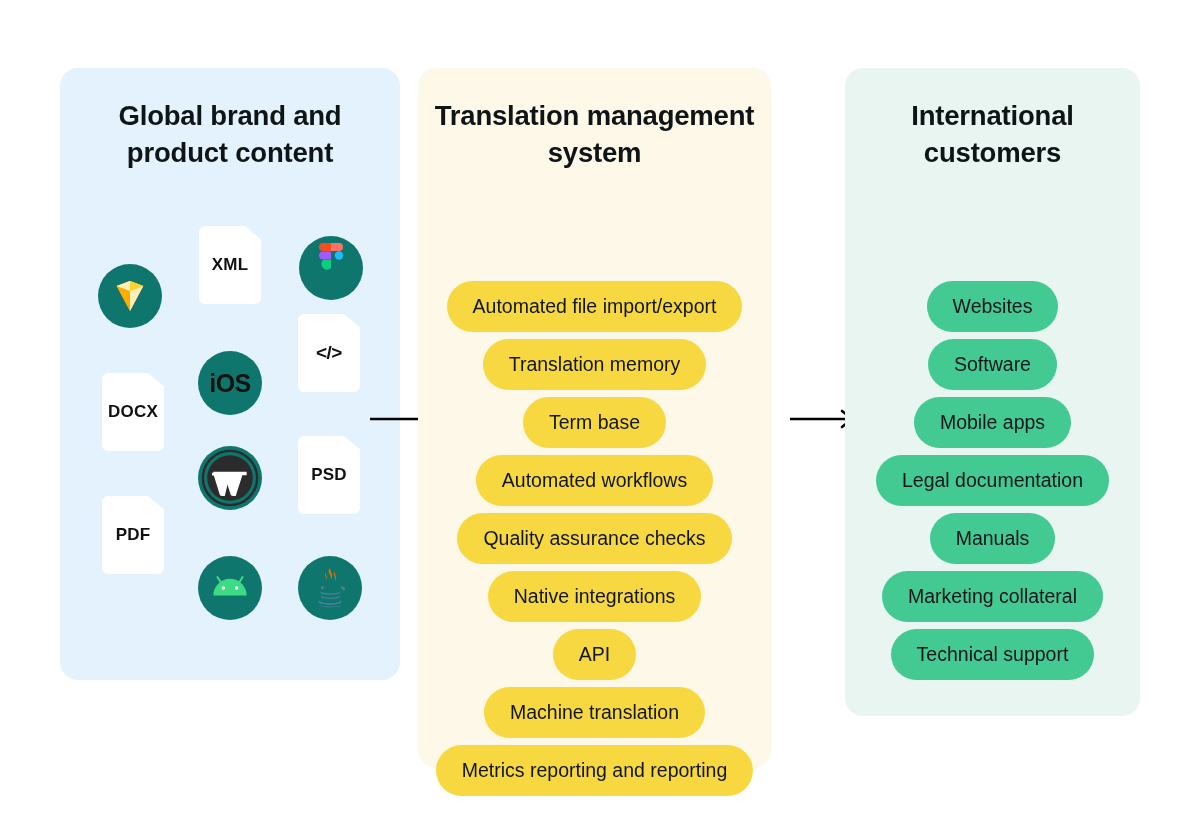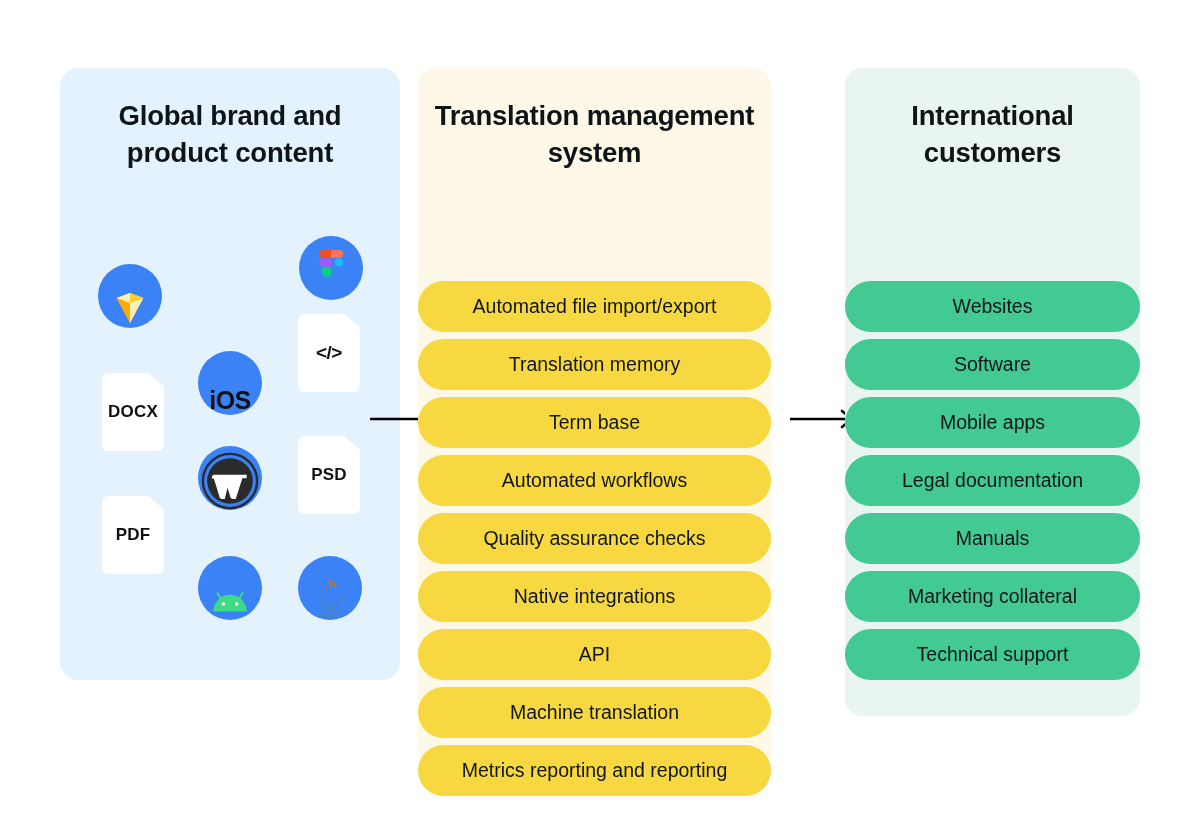--- a/index.html
+++ b/index.html
@@ -42,31 +42,31 @@
     display: flex; align-items: center; justify-content: center;
     font-size: 17px; font-weight: bold; color: #111;
     -webkit-clip-path: polygon(0 0, 74% 0, 100% 17%, 100% 100%, 0 100%);
     clip-path: polygon(0 0, 74% 0, 100% 17%, 100% 100%, 0 100%);
     letter-spacing: 0.2px;
   }
   .icon-doc.code { font-size: 19px; letter-spacing: -0.5px; }
 
   .icon-circle {
     width: 64px; height: 64px; border-radius: 50%;
-    background: #3b82f6;
-    display: flex; align-items: flex-end; justify-content: center;
+    background: #0f766e;
+    display: flex; align-items: center; justify-content: center;
     overflow: hidden;
   }
   .icon-circle.ios { font-size: 25px; font-weight: bold; color: #111; letter-spacing: -0.6px; }
   .icon-circle svg { display: block; }
 
   
   .pill-stack {
     position: absolute; left: 0; right: 0;
-    display: flex; flex-direction: column; 
+    display: flex; flex-direction: column; align-items: center;
   }
   #stack-middle { top: 213px; gap: 7px; }
   #stack-right  { top: 213px; gap: 7px; }
 
   .pill {
     display: flex; align-items: center; justify-content: center;
     height: 51px; padding: 0 26px;
     border-radius: 26px;
     font-size: 19.5px; color: #10161a;
     white-space: nowrap;
@@ -102,20 +102,25 @@
           <span>DOCX</span>
         </div>
       </div>
 
       <div class="icon-cell" style="left:42px; top:428px; width:62px; height:78px;">
         <div class="icon-doc">
           <span>PDF</span>
         </div>
       </div>
 
+      <div class="icon-cell" style="left:139px; top:158px; width:62px; height:78px;">
+        <div class="icon-doc">
+          <span>XML</span>
+        </div>
+      </div>
 
       <div class="icon-cell" style="left:138px; top:283px;">
         <div class="icon-circle ios">
           <span>iOS</span>
         </div>
       </div>
 
       <div class="icon-cell" style="left:138px; top:378px;">
         <div class="icon-circle">
           <svg width="58" height="58" viewBox="0 0 122 122" aria-hidden="true">

